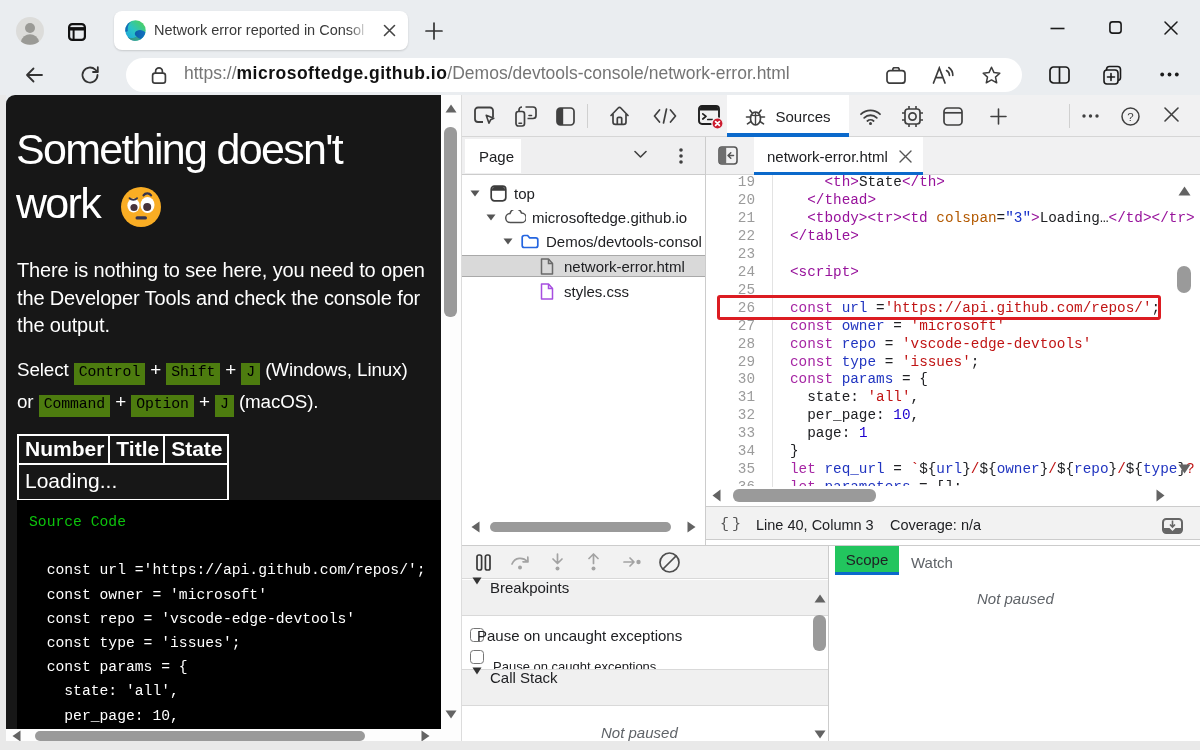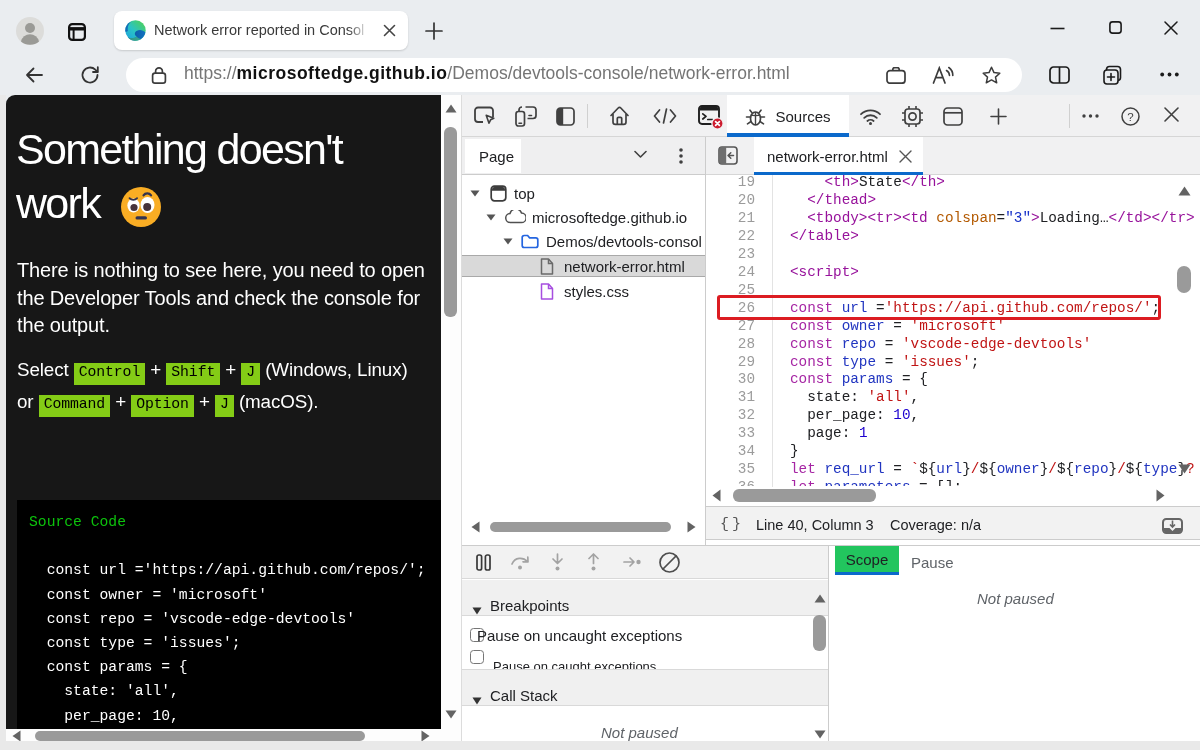--- a/index.html
+++ b/index.html
@@ -17,21 +17,21 @@
   
   #urlbar { position:absolute; left:126px; top:58px; width:896px; height:34px; background:#fff; border-radius:17px; }
   #urltext { position:absolute; left:58px; top:5px; font-size:17.5px; color:#757575; white-space:nowrap; }
   #urltext b { color:#111; font-weight:bold; letter-spacing:0.5px; }
 
   
   #page { position:absolute; left:6px; top:95px; width:435px; height:634px; background:#171717; border-top-left-radius:9px; overflow:hidden; color:#fff; }
   #page h1 { font-size:43px; line-height:54px; font-weight:normal; letter-spacing:-1.7px; position:absolute; left:10px; top:27px; }
   #page .p1 { position:absolute; left:11px; top:162px; font-size:20px; line-height:27.5px; width:424px; letter-spacing:-0.15px; }
   #page .p2 { position:absolute; left:11px; top:260px; font-size:18.8px; line-height:29px; width:436px; letter-spacing:-0.1px; }
-  kbd { font-family:"Liberation Mono", monospace; font-size:14.8px; background:#84cc16; color:#000; padding:1px 5px 5px 5px; }
+  kbd { font-family:"Liberation Mono", monospace; font-size:14.8px; background:#4d7c0f; color:#000; padding:1px 5px 5px 5px; }
   #ptable { position:absolute; left:11px; top:339px; border-collapse:collapse; font-size:21px; }
   #ptable th { border:2px solid #fff; padding:1px 4px 2px 6px; font-weight:bold; }
   #ptable td { border:2px solid #fff; padding:4px 4px 6px 6px; }
   #pre { position:absolute; left:11px; top:405px; width:430px; height:229px; background:#000; font-family:"Liberation Mono", monospace; font-size:14.7px; line-height:24.2px; white-space:pre; padding:10px 0 0 12px; color:#fff; }
   #pre .g { color:#0cc20c; }
 
   
   .sbtrack { position:absolute; background:#fdfdfd; }
   .thumbv { position:absolute; background:#9a9a9a; border-radius:6px; }
 
@@ -64,21 +64,21 @@
   .st { color:#c01515; }  
   .nm { color:#1c00cf; }  
   #redbox { position:absolute; left:11px; top:158px; width:444px; height:25px; border:3px solid #dc1c22; border-radius:3px; }
 
   
   #status { position:absolute; left:245px; top:411px; width:494px; height:34px; background:#f2f2f2; border-top:1px solid #ccc; border-bottom:1px solid #ccc; font-size:14.5px; color:#202124; }
 
   
   #debug { position:absolute; left:0; top:450px; width:739px; height:196px; border-top:1px solid #ccc; background:#fff; }
   #dbgbar { position:absolute; left:0; top:0; width:367px; height:33px; background:#f2f2f2; border-bottom:1px solid #d9d9d9; }
-  .sect { position:absolute; left:0; width:367px; height:36px; background:#f0f0f0; border-bottom:1px solid #d9d9d9; display:flex; align-items:flex-end; font-size:15px; }
+  .sect { position:absolute; left:0; width:367px; height:36px; background:#f0f0f0; border-bottom:1px solid #d9d9d9; display:flex; align-items:flex-start; font-size:15px; }
   #dbgdivider { position:absolute; left:367px; top:0; width:1px; height:196px; background:#ccc; }
   #notpaused1, #notpaused2 { position:absolute; font-style:italic; color:#5f6368; font-size:15px; }
 
   #bottomstrip { position:absolute; left:0; top:741px; width:1200px; height:9px; background:#e9e9e9; }
 </style>
 </head>
 <body>
 <div id="chrome">
 
   <svg class="abs" style="left:16px;top:17px" width="28" height="28" viewBox="0 0 28 28">
@@ -183,20 +183,32 @@
     <ellipse cx="13.5" cy="19.5" rx="6.1" ry="7" fill="#fff"></ellipse>
     <ellipse cx="27.5" cy="19" rx="7" ry="8" fill="#fff"></ellipse>
     <circle cx="14" cy="21.5" r="3.6" fill="#47333c"></circle>
     <circle cx="27.2" cy="21" r="4" fill="#47333c"></circle>
     <path d="M9.5 12.2 a5 5 0 0 0 7.6 0" fill="none" stroke="#33334f" stroke-width="1.8" stroke-linecap="round"></path>
     <path d="M23.5 9.3 a4.6 4.6 0 0 1 7.6 0" fill="none" stroke="#33334f" stroke-width="2.2" stroke-linecap="round"></path>
     <rect x="15.5" y="30.2" width="11.5" height="3.4" rx="1.7" fill="#33334f"></rect>
   </svg></h1>
   <div class="p1">There is nothing to see here, you need to open the Developer Tools and check the console for the output.</div>
   <div class="p2">Select <kbd>Control</kbd> + <kbd>Shift</kbd> + <kbd>J</kbd> (Windows, Linux)<br>or <kbd>Command</kbd> + <kbd>Option</kbd> + <kbd>J</kbd> (macOS).</div>
+  <table id="ptable">
+    <tbody>
+        <tr>
+          <th>Number</th>
+          <th>Title</th>
+          <th>State</th>
+        </tr>
+    <tr>
+          <td colspan="3" style="font-weight:normal">Loading...</td>
+        </tr>
+  </tbody>
+    </table>
   <div id="pre"><span class="g">Source Code</span>
 
   const url ='https://api.github.com/repos/';
   const owner = 'microsoft'
   const repo = 'vscode-edge-devtools'
   const type = 'issues';
   const params = {
     state: 'all',
     per_page: 10,</div>
 </div>
@@ -454,19 +466,19 @@
     <svg class="abs" style="left:353px;top:48px" width="12" height="9" viewBox="0 0 12 9">
         <path d="M6 0.5 L11.5 8.5 H0.5 Z" fill="#636363"></path>
       </svg>
     <div class="thumbv" style="left:352px;top:69px;width:13px;height:36px;border-radius:6px"></div>
     <svg class="abs" style="left:353px;top:184px" width="12" height="9" viewBox="0 0 12 9">
         <path d="M6 8.5 L11.5 0.5 H0.5 Z" fill="#636363"></path>
       </svg>
     <div id="dbgdivider"></div>
 
     <div class="abs" style="left:374px;top:0;width:64px;height:29px;background:#22c55e;border-bottom:3px solid #0b69cb;display:flex;align-items:center;justify-content:center;font-size:15px">Scope</div>
-    <span class="abs" style="left:450px;top:8px;font-size:15px;color:#5f6368">Pause</span>
+    <span class="abs" style="left:450px;top:8px;font-size:15px;color:#5f6368">Watch</span>
     <div id="notpaused2" style="left:516px;top:44px">Not paused</div>
   </div>
 </div>
 
 <div class="abs" style="left:461px;top:95px;width:1px;height:646px;background:#dcdcdc"></div>
 <div id="bottomstrip"></div>
 
 </body></html>

